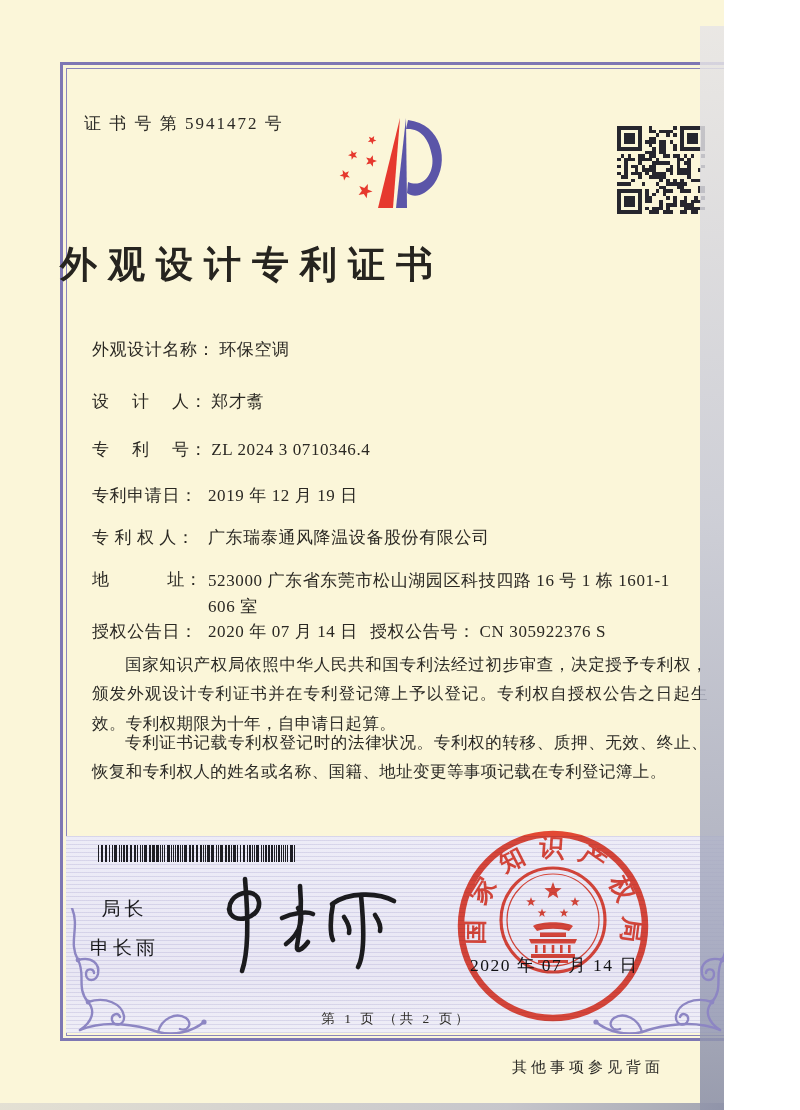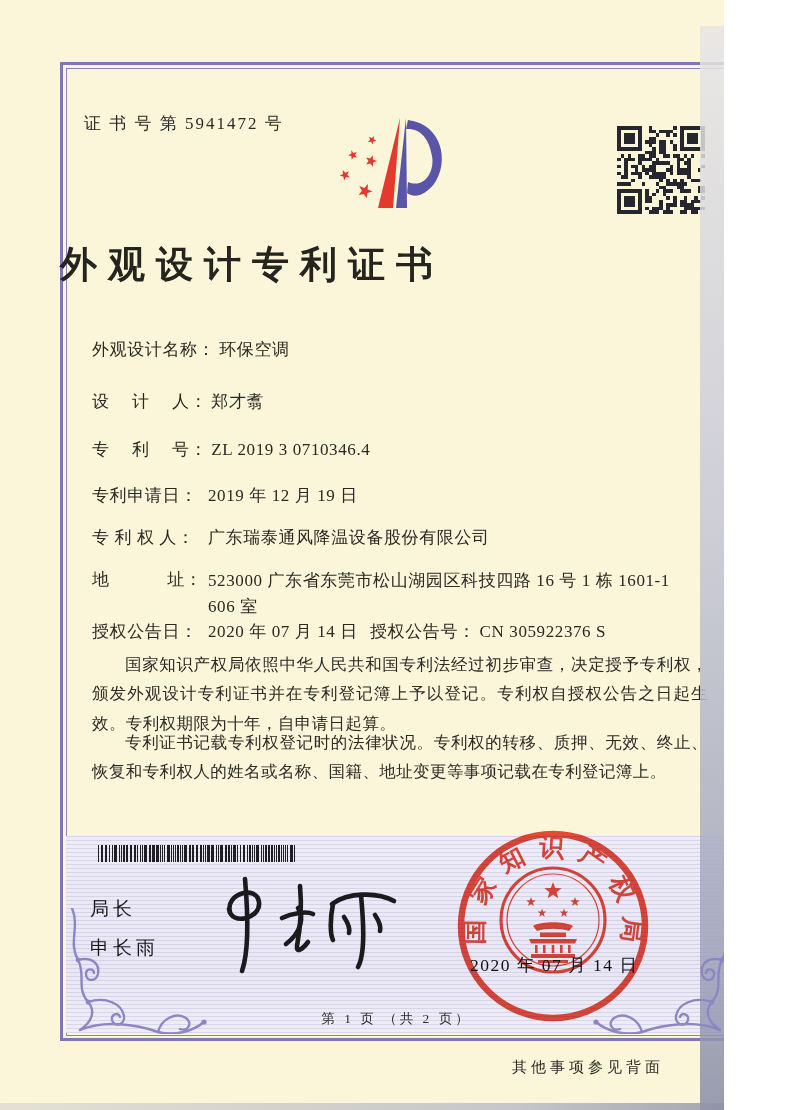--- a/index.html
+++ b/index.html
@@ -32,21 +32,21 @@
   .row{position:absolute;left:92px;font-size:17px;letter-spacing:.6px;white-space:nowrap;}
   .row .lbl{display:inline-block;min-width:112px;color:#2a2823;}
   .row .val{margin-left:4px;color:#2a2823;}
   .row .val.pre{display:inline-block;white-space:pre-line;width:480px;vertical-align:top;line-height:1.55;}
   .pair2{position:absolute;left:278px;top:0;white-space:nowrap;}
   .para{position:absolute;left:92px;width:616px;font-size:16.5px;line-height:1.78;
     text-align:justify;text-indent:2em;letter-spacing:.4px;color:#2b2a26;}
   .barcode{position:absolute;left:96px;top:845px;width:205px;height:17px;}
   .director{position:absolute;left:90px;top:896px;
     font-family:"Liberation Sans","DejaVu Sans",sans-serif;font-size:19px;letter-spacing:4px;color:#17171a;}
-  .director div{margin-bottom:13px;}
+  .director div{margin-bottom:13px;text-align:center;}
   .signature{position:absolute;left:212px;top:872px;}
   .seal{position:absolute;left:448px;top:820px;mix-blend-mode:multiply;opacity:.94;}
   .sealtext{font-size:25px;font-weight:bold;letter-spacing:13px;}
   .sealdate{position:absolute;left:470px;top:953px;font-size:17.5px;letter-spacing:1.5px;color:#121215;z-index:6;}
   .pageinfo{position:absolute;left:60px;width:673px;top:1010px;text-align:center;
     font-size:13.5px;letter-spacing:3px;color:#2e2d29;}
   .backnote{position:absolute;left:0;right:60px;top:1058px;text-align:right;
     font-size:15px;letter-spacing:4px;color:#2c2b27;}
   .flourish{position:absolute;z-index:2;}
   .z3{z-index:3;} .z4{z-index:4;}
@@ -316,21 +316,21 @@
 
   <div class="title">外观设计专利证书</div>
 
   <div class="row" style="top:338px">
     <span class="lbl">外观设计名称：</span><span class="val">环保空调</span>
   </div>
   <div class="row" style="top:390px">
     <span class="lbl">设　 计　 人：</span><span class="val">郑才翥</span>
   </div>
   <div class="row" style="top:438px">
-    <span class="lbl">专　 利　 号：</span><span class="val">ZL 2019 3 0710346.4</span>
+    <span class="lbl">专　 利　 号：</span><span class="val">ZL 2024 3 0710346.4</span>
   </div>
   <div class="row" style="top:484px">
     <span class="lbl">专利申请日：</span><span class="val">2019 年 12 月 19 日</span>
   </div>
   <div class="row" style="top:526px">
     <span class="lbl">专 利 权 人：</span><span class="val">广东瑞泰通风降温设备股份有限公司</span>
   </div>
   <div class="row" style="top:568px">
     <span class="lbl">地　　　 址：</span><span class="val pre">523000 广东省东莞市松山湖园区科技四路 16 号 1 栋 1601-1
 606 室</span>

